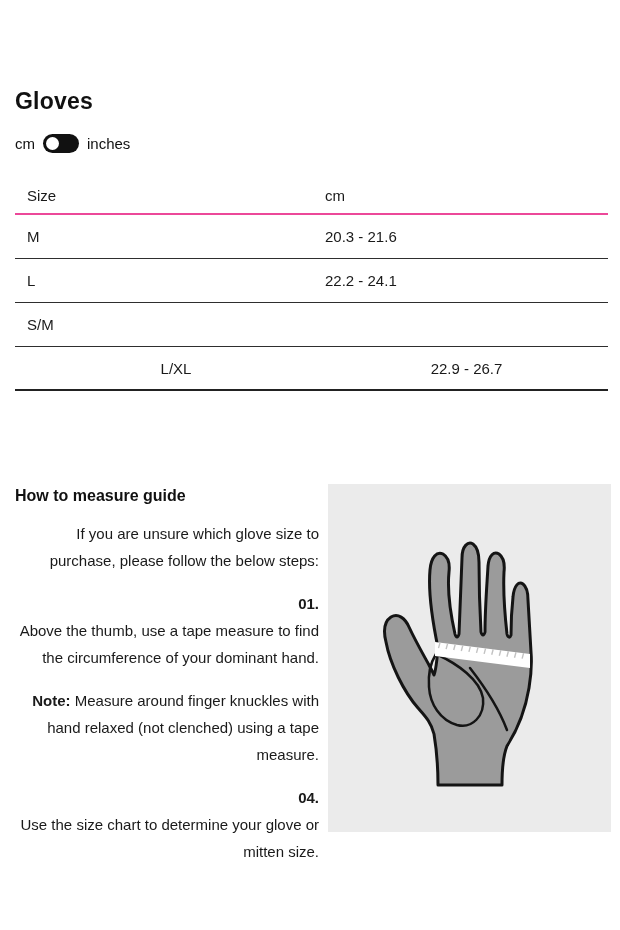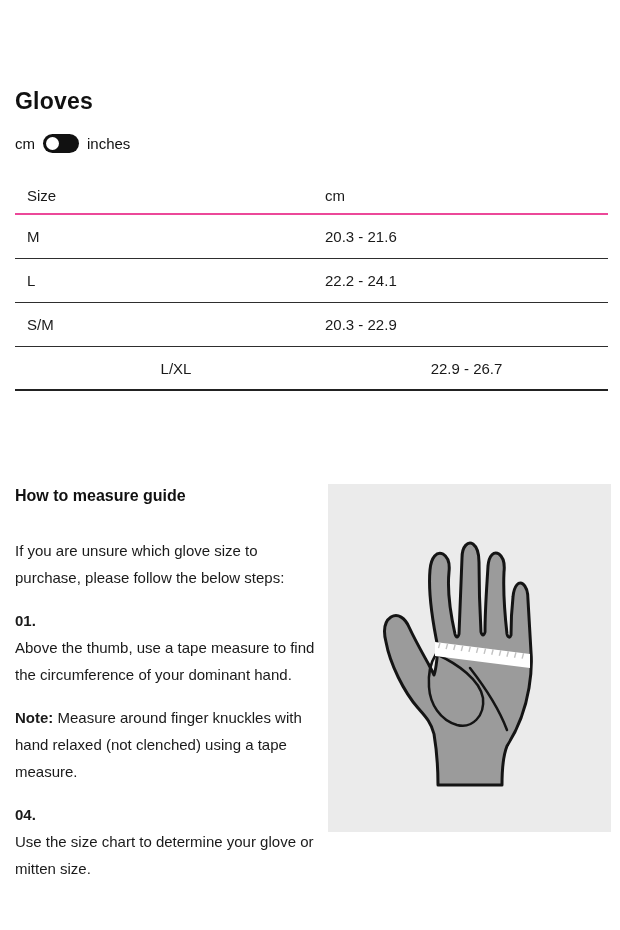--- a/index.html
+++ b/index.html
@@ -90,24 +90,24 @@
     left: 15px;
     top: 486px;
     width: 304px;
     font-size: 15px;
     line-height: 27px;
   }
   .guide-heading {
     font-size: 16px;
     font-weight: 700;
     line-height: 20px;
-    margin-bottom: 31px;
+    margin-bottom: 14px;
     color: #111111;
   }
-  .guide-block { margin-bottom: 16px; }
+  .guide-block { margin-bottom: 16px; text-align: right; }
   .bold { font-weight: 700; }
 
   
   .illustration-box {
     position: absolute;
     left: 328px;
     top: 484px;
     width: 283px;
     height: 348px;
     background: #ebebeb;
@@ -137,21 +137,20 @@
     <div class="t-row">
       <span class="cell-size">M</span>
       <span class="cell-range">20.3 - 21.6</span>
     </div>
     <div class="t-row">
       <span class="cell-size">L</span>
       <span class="cell-range">22.2 - 24.1</span>
     </div>
     <div class="t-row">
       <span class="cell-size">S/M</span>
-      <span class="cell-range">20.3 - 22.9</span>
     </div>
     <div class="t-row">
       <span class="cell-size">L/XL</span>
       <span class="cell-range">22.9 - 26.7</span>
     </div>
   </div>
 
   <div class="guide-text">
     <div class="guide-heading">How to measure guide</div>
     <p class="guide-block">If you are unsure which glove size to purchase, please follow the below steps:</p>

